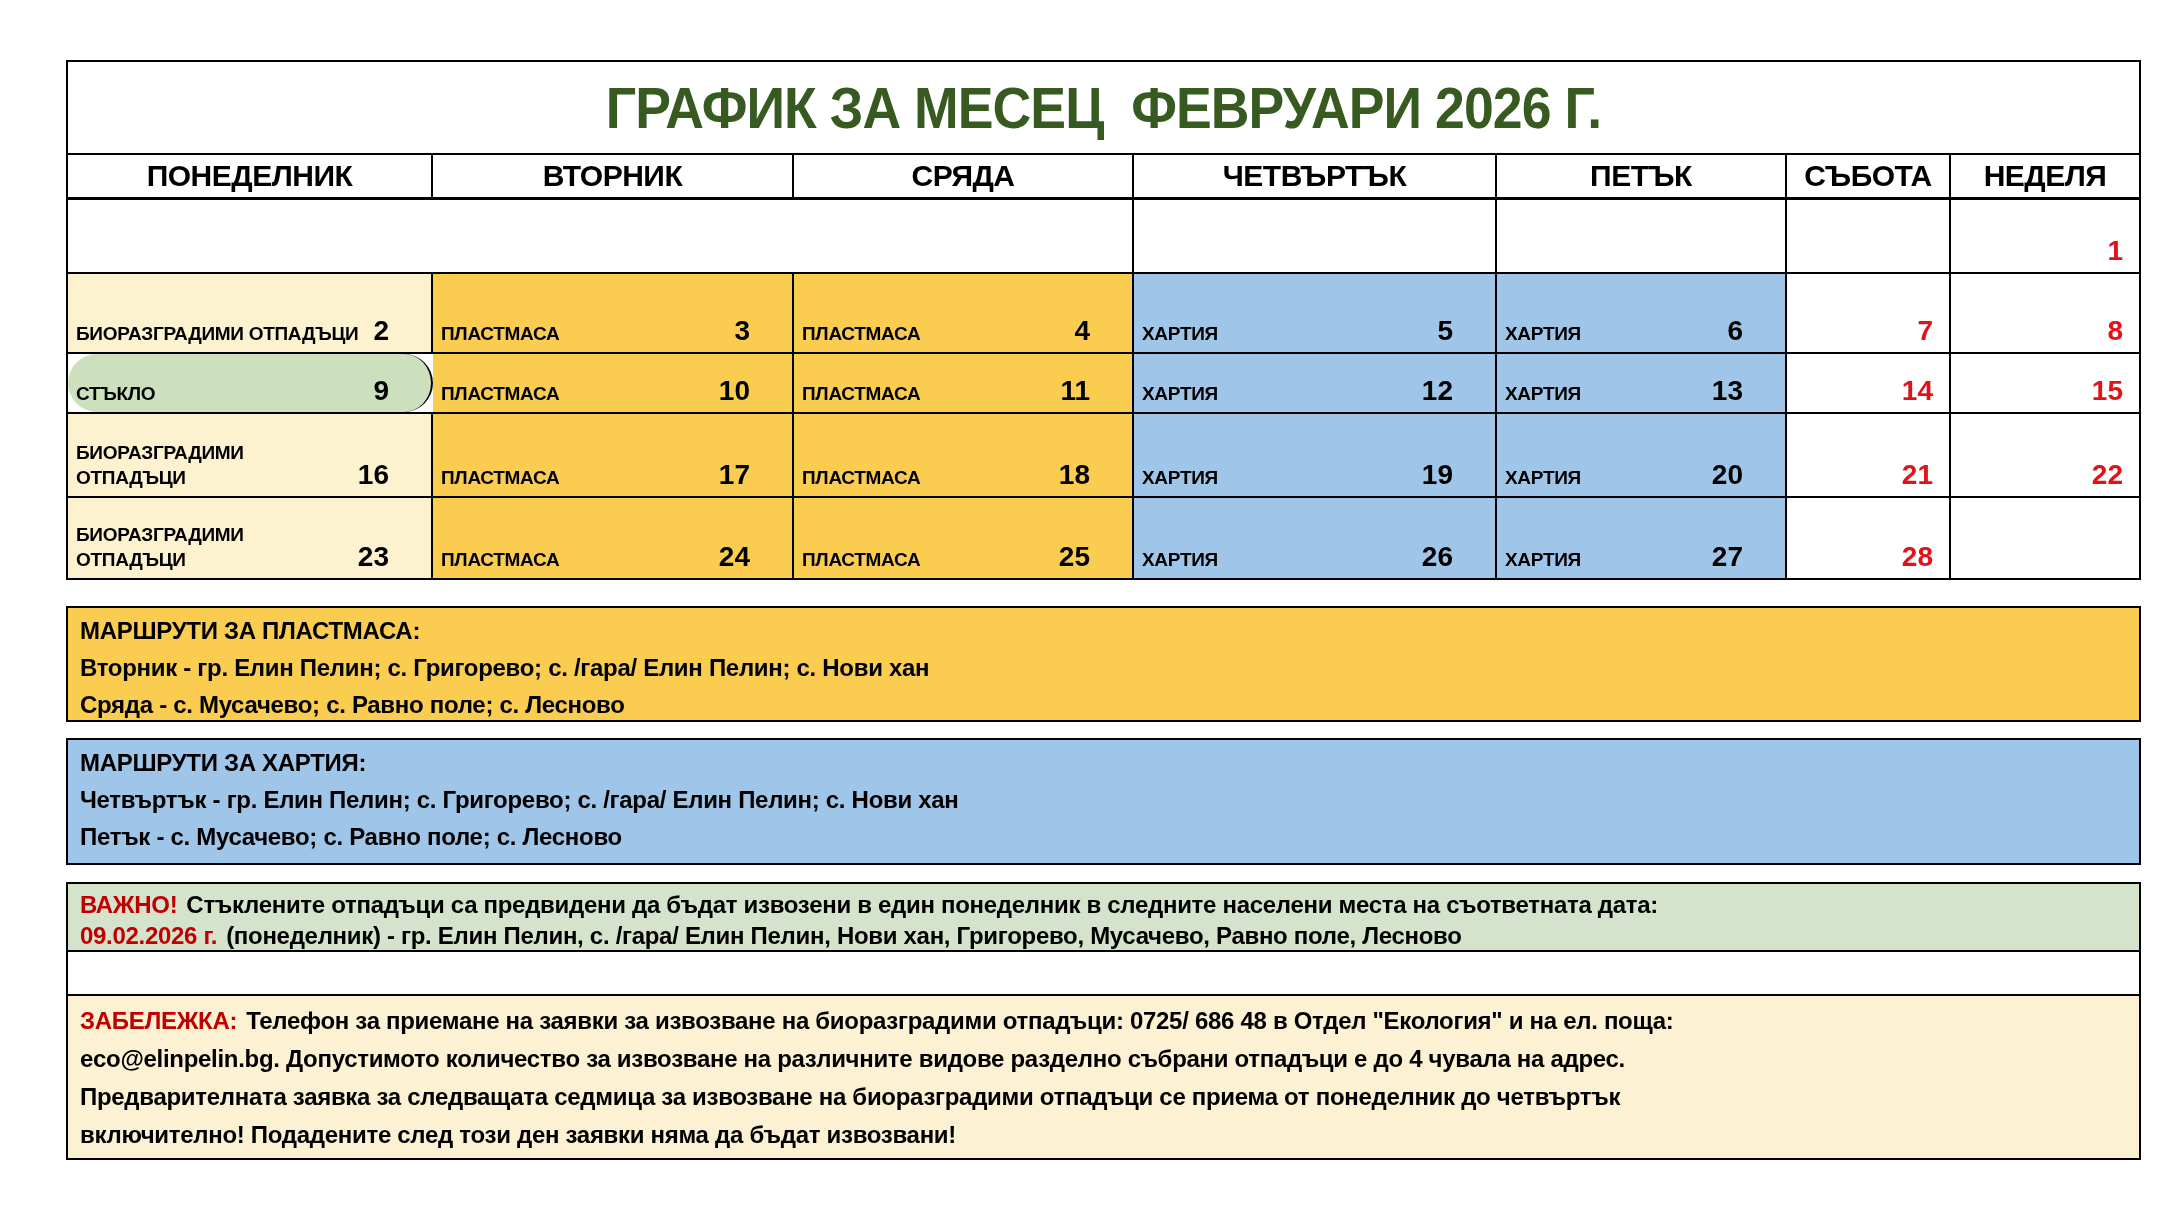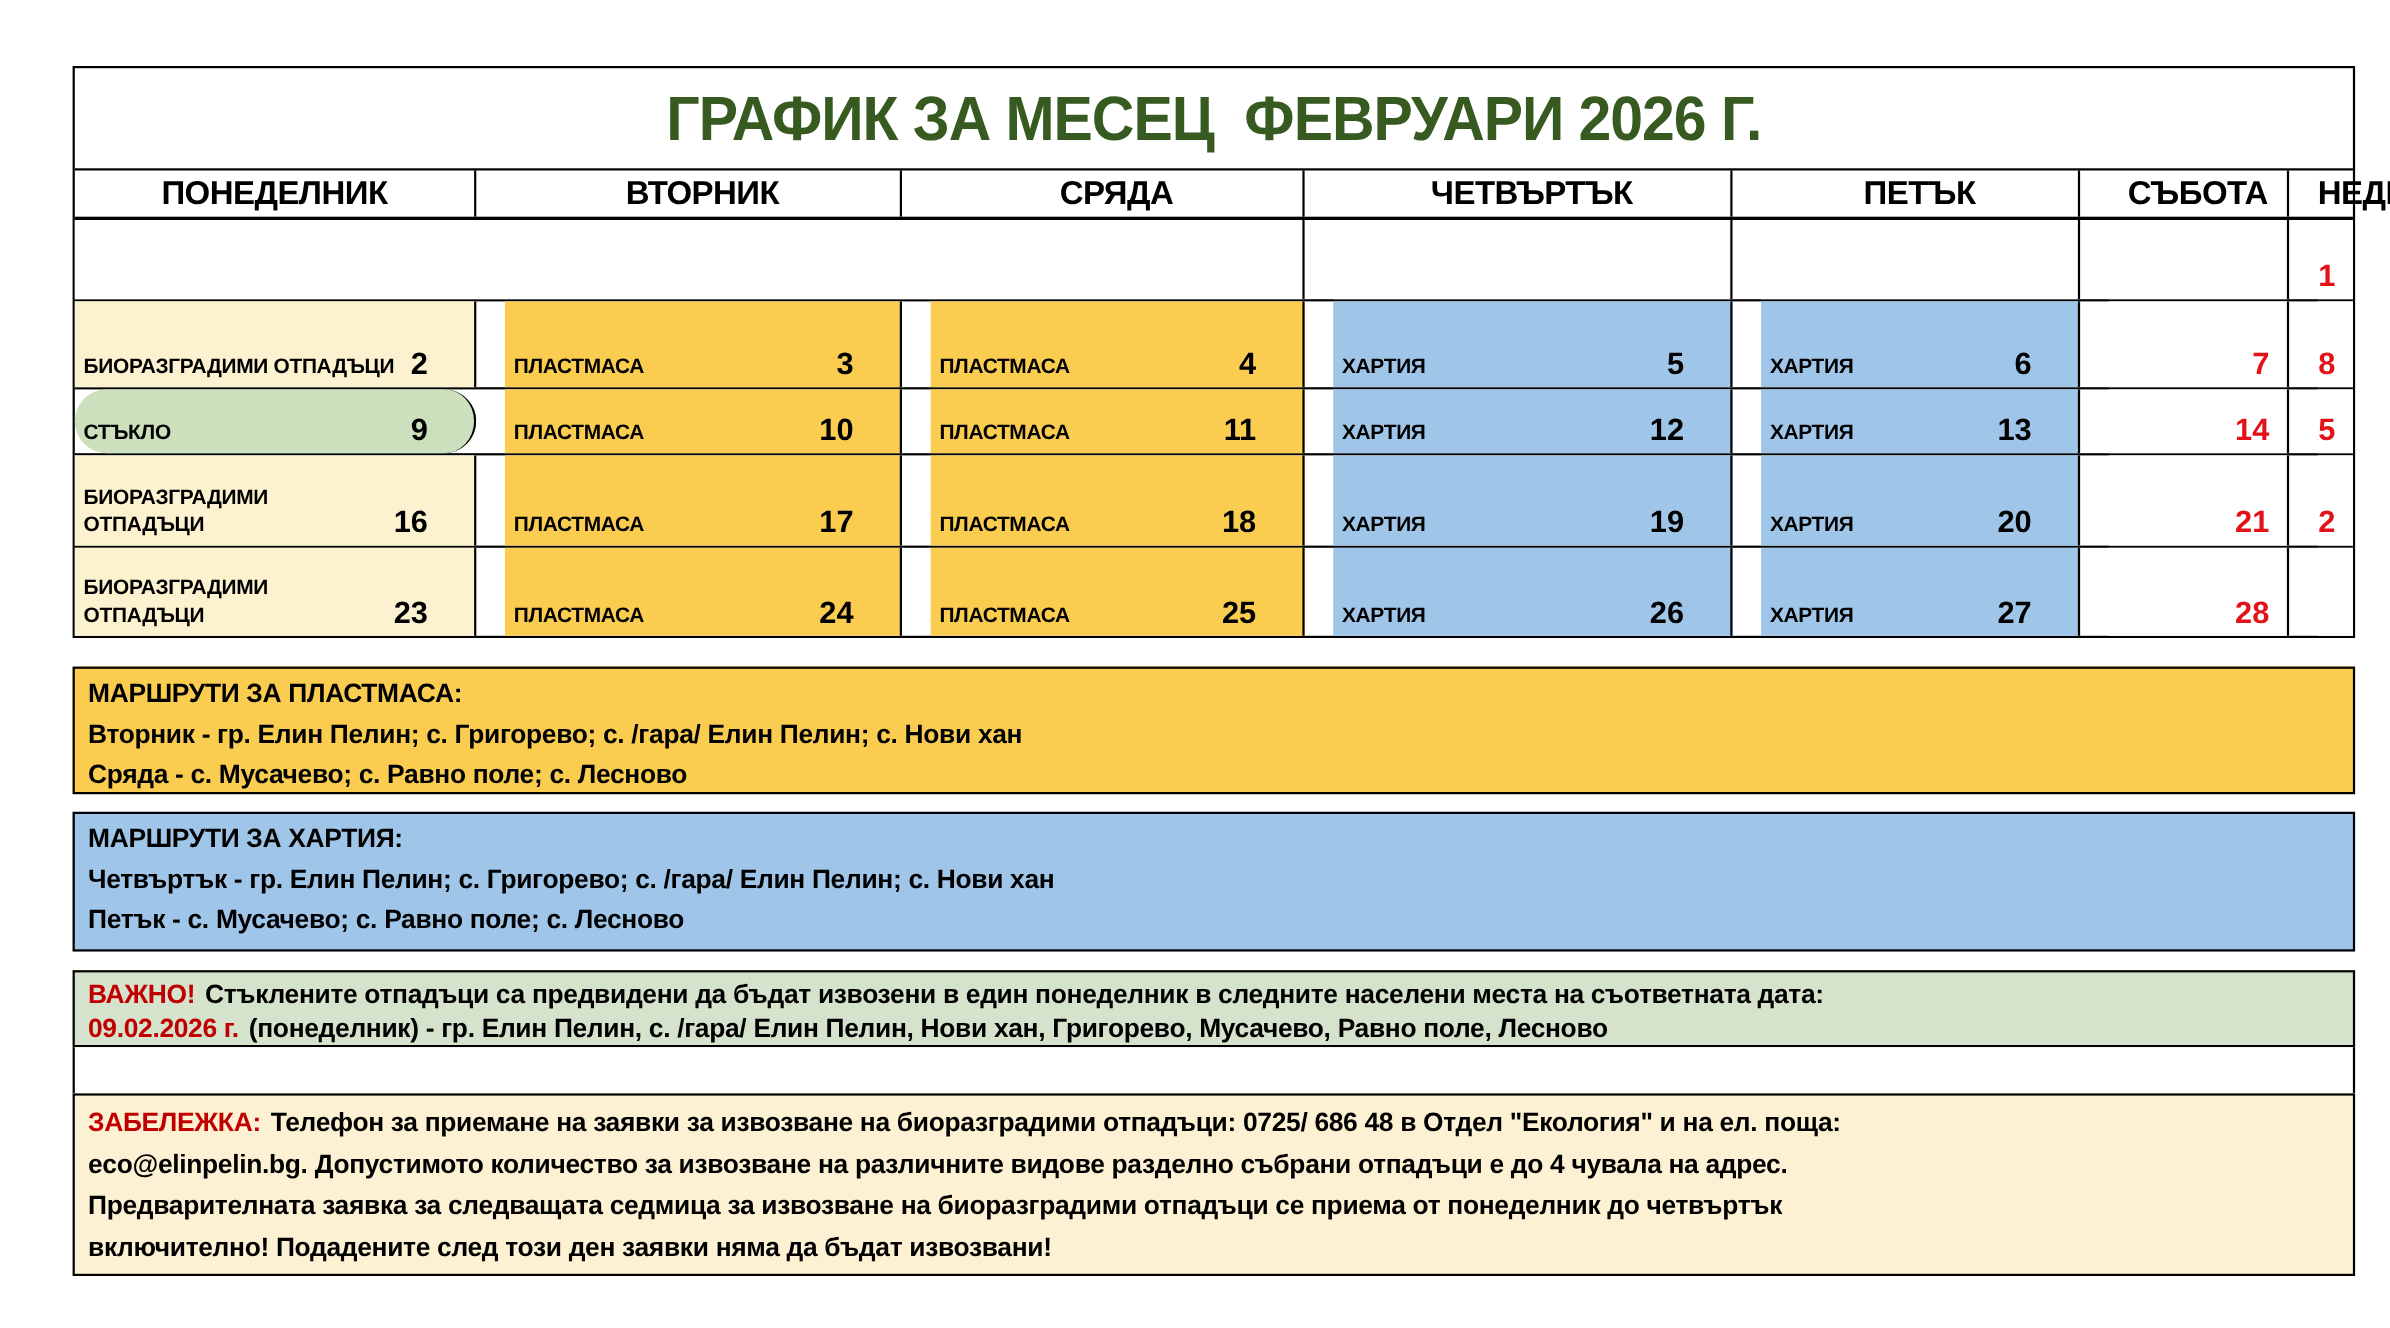--- a/index.html
+++ b/index.html
@@ -13,21 +13,21 @@
   
   .cal-table{width:2075px;border:2px solid #000;box-sizing:border-box;background:#fff;}
   .title-row{
     height:91px;display:flex;align-items:center;justify-content:center;
     border-bottom:2px solid #000;
   }
   .title-text{
     font-size:57px;letter-spacing:-1px;color:var(--title-green);
     white-space:pre;transform:scaleX(.94);transform-origin:center;
   }
-  .grid7{display:grid;grid-template-columns:365px 361px 340px 363px 290px 164px auto;gap:26px;}
+  .grid7{display:grid;grid-template-columns:365px 361px 340px 363px 290px 164px auto;}
   .header-row{border-bottom:3px solid #000;}
   .day-header{
     height:42px;display:flex;align-items:center;justify-content:center;
     font-size:30px;letter-spacing:-0.5px;border-right:2px solid #000;box-sizing:border-box;
   }
   .day-header:last-child{border-right:none;}
   .week-row{border-bottom:2px solid #000;}
   .week-row:last-child{border-bottom:none;}
   .cell{
     display:flex;align-items:flex-end;box-sizing:border-box;overflow:hidden;

